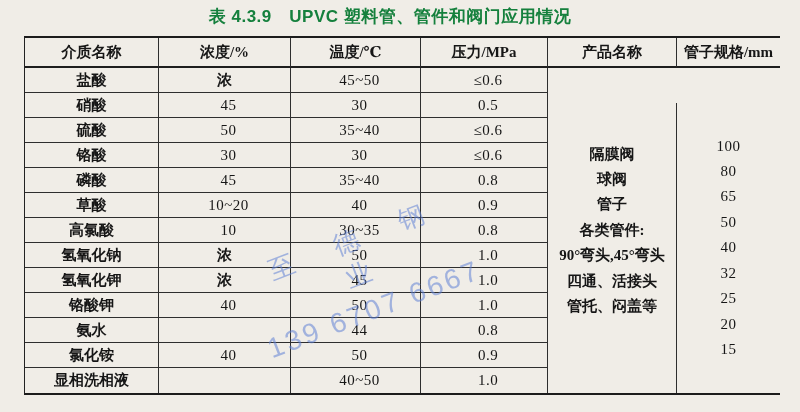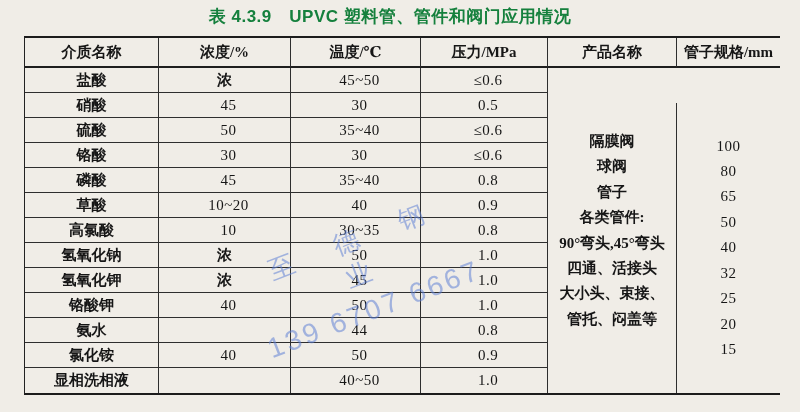--- a/index.html
+++ b/index.html
@@ -71,21 +71,20 @@
   <div class="cell hd bl">产品名称</div>
   <div class="cell hd bl">管子规格/mm</div>
 
   <div class="cell merged bl products">
     <div class="pline">隔膜阀</div>
     <div class="pline">球阀</div>
     <div class="pline">管子</div>
     <div class="pline">各类管件:</div>
     <div class="pline">90°弯头,45°弯头</div>
     <div class="pline">四通、活接头</div>
-    <div class="pline">大小头、束接、</div>
     <div class="pline">管托、闷盖等</div>
   </div>
 
   <div class="cell merged bl specs">
     <div class="sline">100</div>
     <div class="sline">80</div>
     <div class="sline">65</div>
     <div class="sline">50</div>
     <div class="sline">40</div>
     <div class="sline">32</div>

